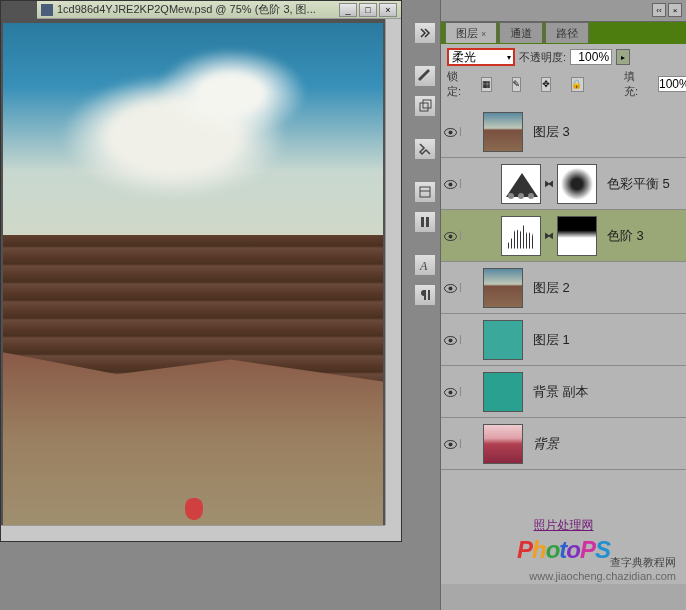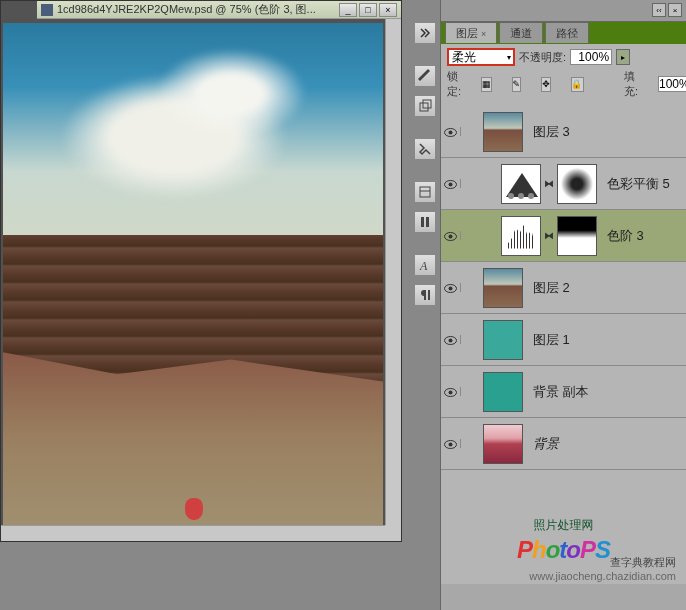--- a/index.html
+++ b/index.html
@@ -67,21 +67,21 @@
 .layer-name { font-size: 13px; color: #222; padding-left: 6px; }
 .histogram { position: absolute; inset: 6px; background: repeating-linear-gradient(90deg, #333 0 1px, transparent 1px 3px); clip-path: polygon(0 80%, 15% 60%, 30% 20%, 45% 40%, 60% 10%, 75% 50%, 90% 30%, 100% 70%, 100% 100%, 0 100%); }
 .adj-triangle { width: 0; height: 0; border-left: 16px solid transparent; border-right: 16px solid transparent; border-bottom: 24px solid #333; position: absolute; top: 8px; left: 4px; }
 .adj-circ { width: 6px; height: 6px; border-radius: 50%; background: #888; position: absolute; }
 
 .canyon-mini { position: absolute; inset: 0; background: linear-gradient(#5a8aa0 0%, #c0c8b8 40%, #7a5040 45%, #8a6a50 100%); }
 .red-canyon { position: absolute; inset: 0; background: linear-gradient(#eeccd0 0%, #e0a0a8 35%, #b04050 50%, #8a2840 100%); }
 
 
 .panel-bottom { position: absolute; bottom: 46px; left: 10px; right: 10px; text-align: center; }
-.watermark-label { font-size: 12px; color: #14532d; margin-bottom: 2px; }
+.watermark-label { font-size: 12px; color: #701a75; margin-bottom: 2px; text-decoration: underline; }
 .logo { font-size: 24px; font-weight: bold; font-style: italic; letter-spacing: -1px; }
 .logo .p1 { color: #e03030; } .logo .p2 { color: #f0a020; } .logo .p3 { color: #30a040; }
 .logo .p4 { color: #3060d0; } .logo .p5 { color: #8030c0; } .logo .p6 { color: #d030a0; }
 .logo .p7 { color: #2090d0; }
 .subwater { position: absolute; bottom: 28px; right: 10px; font-size: 11px; color: #666; text-align: right; }
 .subwater .zh { color: #444; }
 </style>
 </head>
 <body>
 

